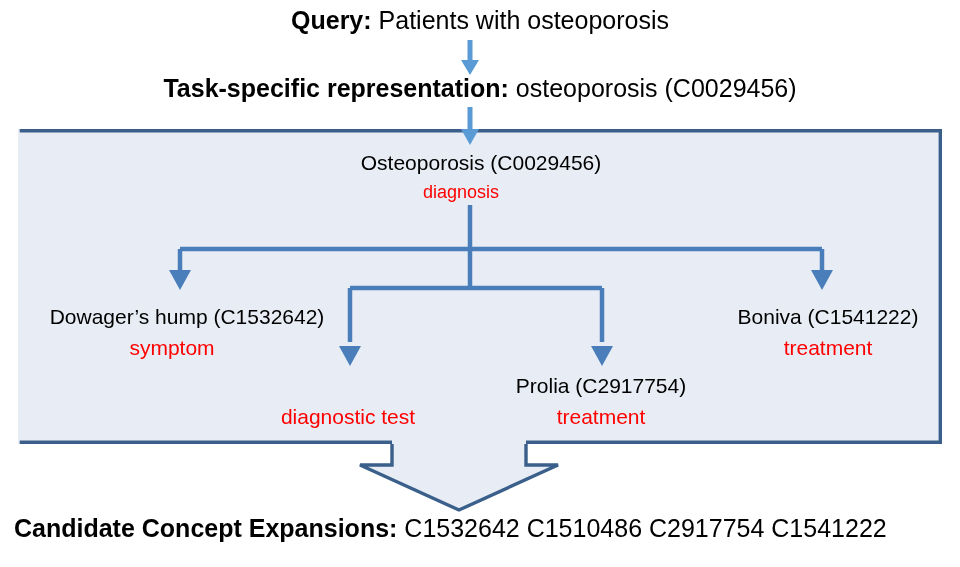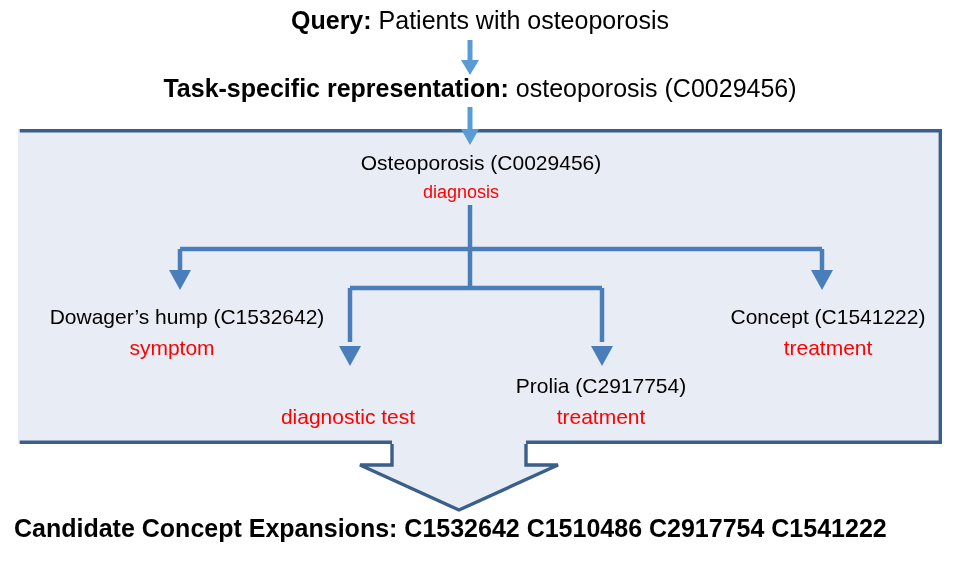--- a/index.html
+++ b/index.html
@@ -67,21 +67,21 @@
   #mid2-label      { left: 601px; top: 375px; font-size: 21px; }
   #mid2-rel        { left: 601px; top: 406px; font-size: 21px; }
 
   
   #caption {
     left: 14px;
     top: 516px;
     font-size: 25px;
   }
   #caption .label { font-weight: bold; }
-  #caption .cuis  { font-weight: bold; margin-top: 16px; }
+  #caption .cuis  { font-weight: normal; margin-top: 16px; }
 </style>
 </head>
 <body>
 
 <div id="stage">
 
   <div class="txt center" id="query-line"><span class="bold">Query:</span><span> Patients with osteoporosis</span></div>
 
   <div class="txt center" id="taskrep-line"><span class="bold">Task-specific representation:</span><span> osteoporosis (C0029456)</span></div>
 
@@ -135,18 +135,18 @@
   <div class="txt center red" id="root-rel">diagnosis</div>
 
   <div class="txt center" id="left-label">Dowager’s hump (C1532642)</div>
   <div class="txt center red" id="left-rel">symptom</div>
 
   <div class="txt center red" id="mid1-rel">diagnostic test</div>
 
   <div class="txt center" id="mid2-label">Prolia (C2917754)</div>
   <div class="txt center red" id="mid2-rel">treatment</div>
 
-  <div class="txt center" id="right-label">Concept (C1541222)</div>
+  <div class="txt center" id="right-label">Boniva (C1541222)</div>
   <div class="txt center red" id="right-rel">treatment</div>
 
   <div class="txt" id="caption"><span class="label">Candidate Concept Expansions:</span><span class="cuis"> C1532642  C1510486  C2917754  C1541222</span></div>
 
 </div>
 
 </body></html>

